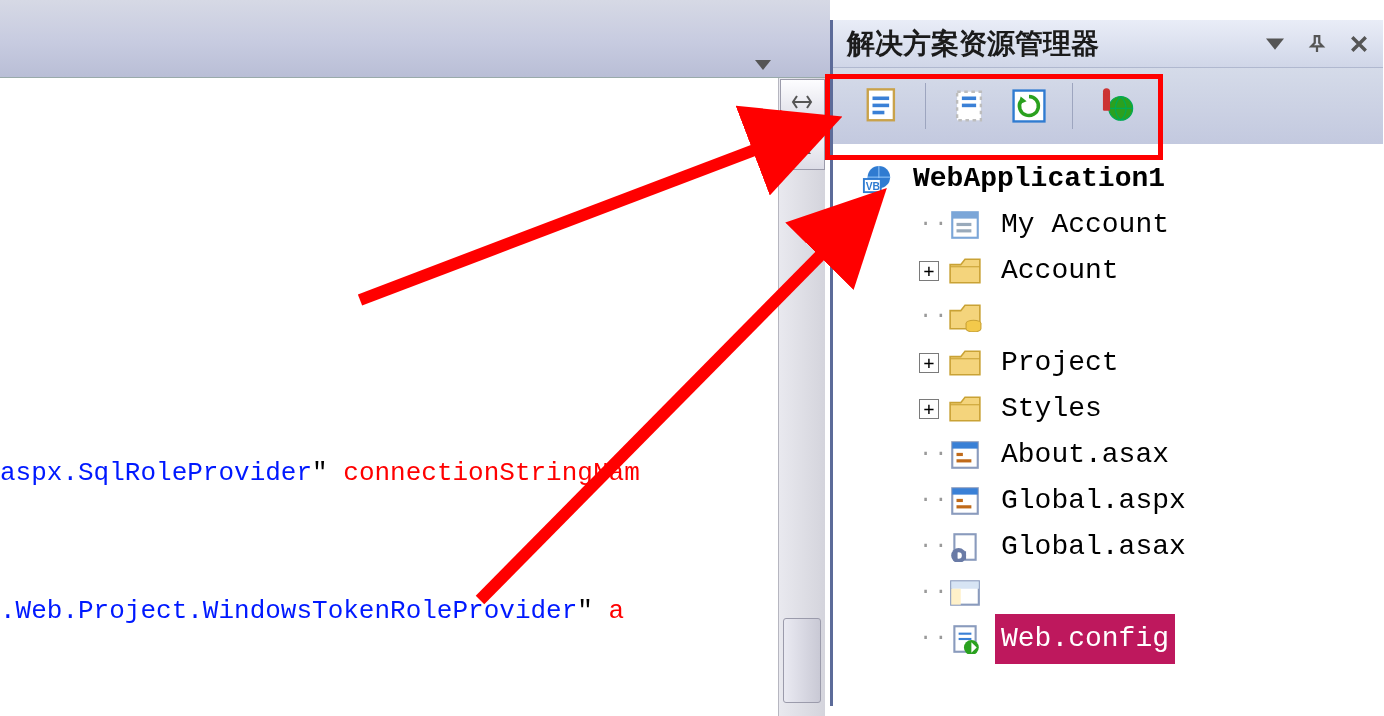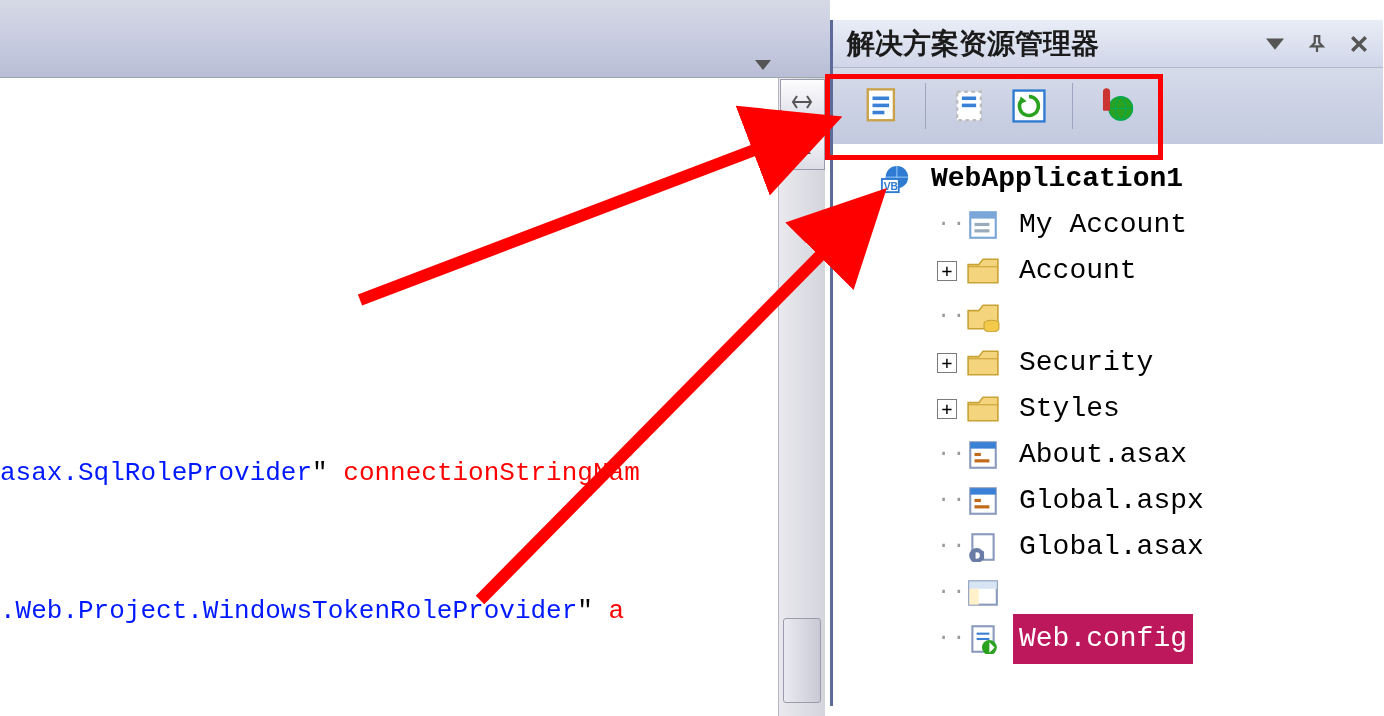--- a/index.html
+++ b/index.html
@@ -114,21 +114,21 @@
   }
   .solution .toolbar .tool svg{width:38px;height:38px;}
   .solution .toolbar .sep{
     width:1px;height:46px;
     background:#9da5bf;
     margin:0 6px;
   }
 
   
   .tree{
-    padding:12px 0 0 44px;
+    padding:12px 0 0 26px;
     font-family:"SimSun","NSimSun","Courier New",monospace;
     font-size:28px;
     line-height:46px;
   }
   .tree-row{
     display:flex;align-items:center;height:46px;
     cursor:default;
     white-space:nowrap;
   }
   .tree-row.indent{padding-left:60px;}
@@ -274,21 +274,21 @@
 
   <div class="topbar">
     <span class="dropdown-glyph">
       <svg viewBox="0 0 16 10">
           <use href="#ic-caret"></use>
         </svg>
     </span>
   </div>
 
   <div class="editor">
-    <div class="line"><span class="code-blue">asax.SqlRoleProvider</span><span class="code-black">"</span><span class="code-black"> </span><span class="code-red">connectionStringNam</span></div>
+    <div class="line"><span class="code-blue">aspx.SqlRoleProvider</span><span class="code-black">"</span><span class="code-black"> </span><span class="code-red">connectionStringNam</span></div>
     <div class="line"><span class="code-blue">.Web.Project.WindowsTokenRoleProvider</span><span class="code-black">"</span><span class="code-black"> </span><span class="code-red">a</span></div>
   </div>
 
   <div class="editor-scroll">
     <div class="splitter-icon">
         <svg>
           <use href="#ic-split"></use>
         </svg>
       </div>
     <div class="up-icon">
@@ -384,21 +384,21 @@
           </span>
       </div>
 
       <div class="tree-row indent">
         <span class="expander">+</span>
         <span class="node-icon">
             <svg>
               <use href="#ic-folder"></use>
             </svg>
           </span>
-        <span class="label">Security</span>
+        <span class="label">Project</span>
       </div>
 
       <div class="tree-row indent">
         <span class="expander">+</span>
         <span class="node-icon">
             <svg>
               <use href="#ic-folder"></use>
             </svg>
           </span>
         <span class="label">Styles</span>

